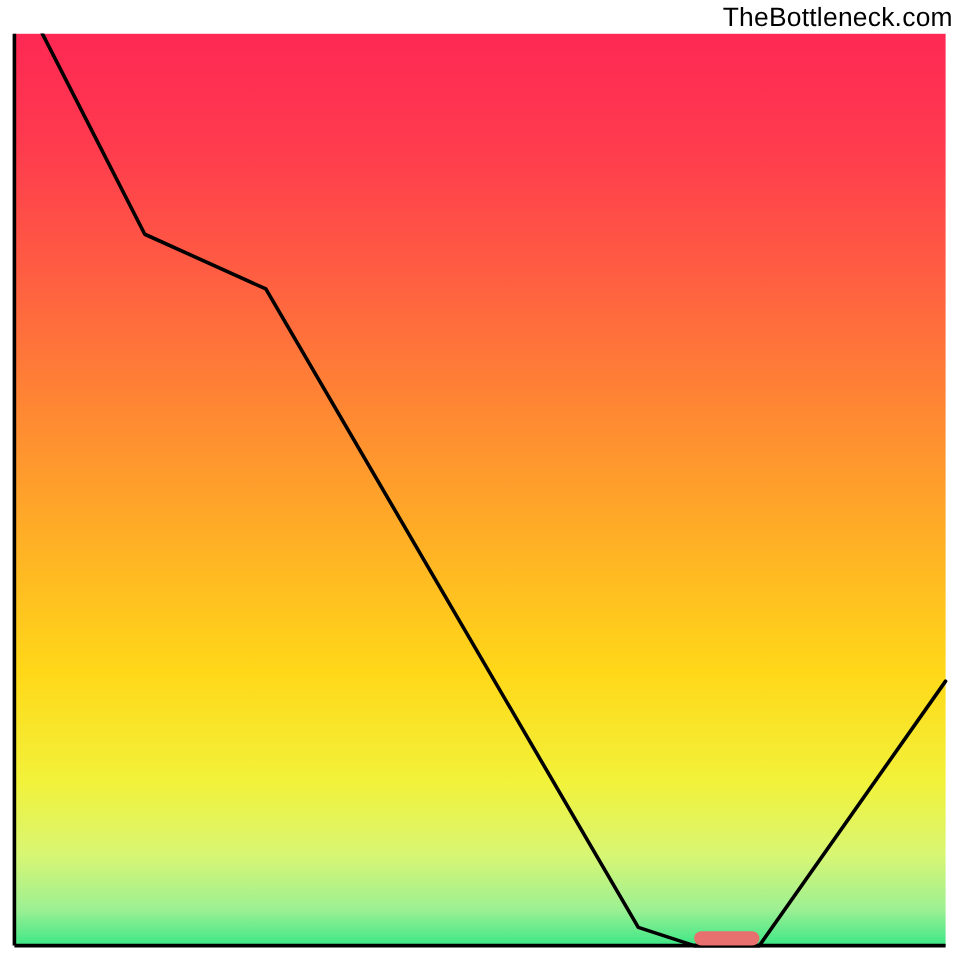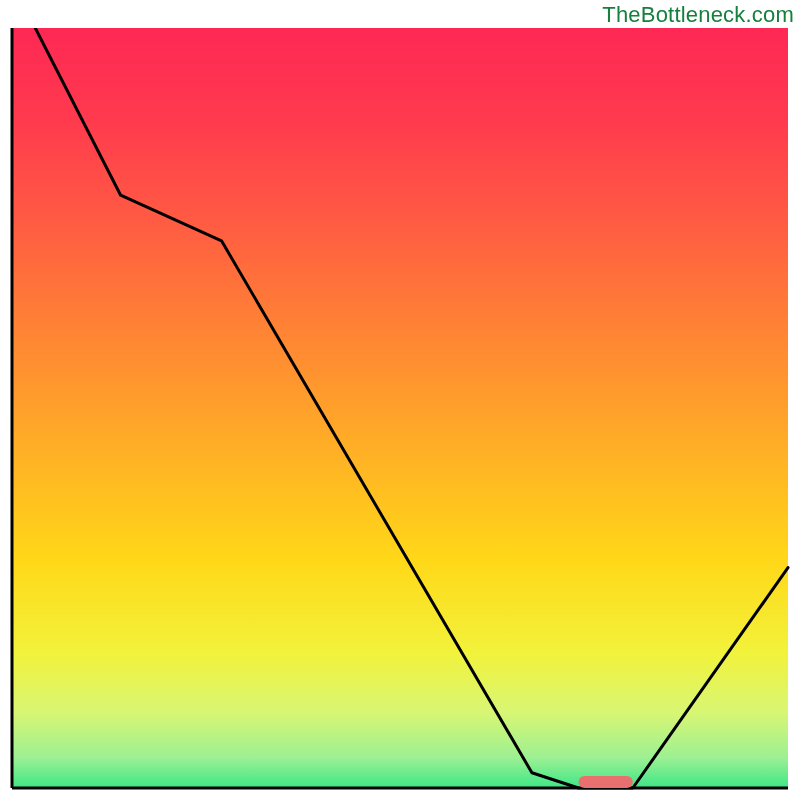--- a/index.html
+++ b/index.html
@@ -14,21 +14,21 @@
   .frame {
     position: relative;
     width: 800px;
     height: 800px;
     box-sizing: border-box;
   }
   .watermark {
     position: absolute;
     top: 2px;
     right: 6px;
-    color: #15803d;
+    color: #000000;
     font-size: 22px;
     letter-spacing: 0.2px;
     font-weight: 400;
     z-index: 10;
   }
   
   .plot {
     position: absolute;
     top: 28px;
     left: 10px;

